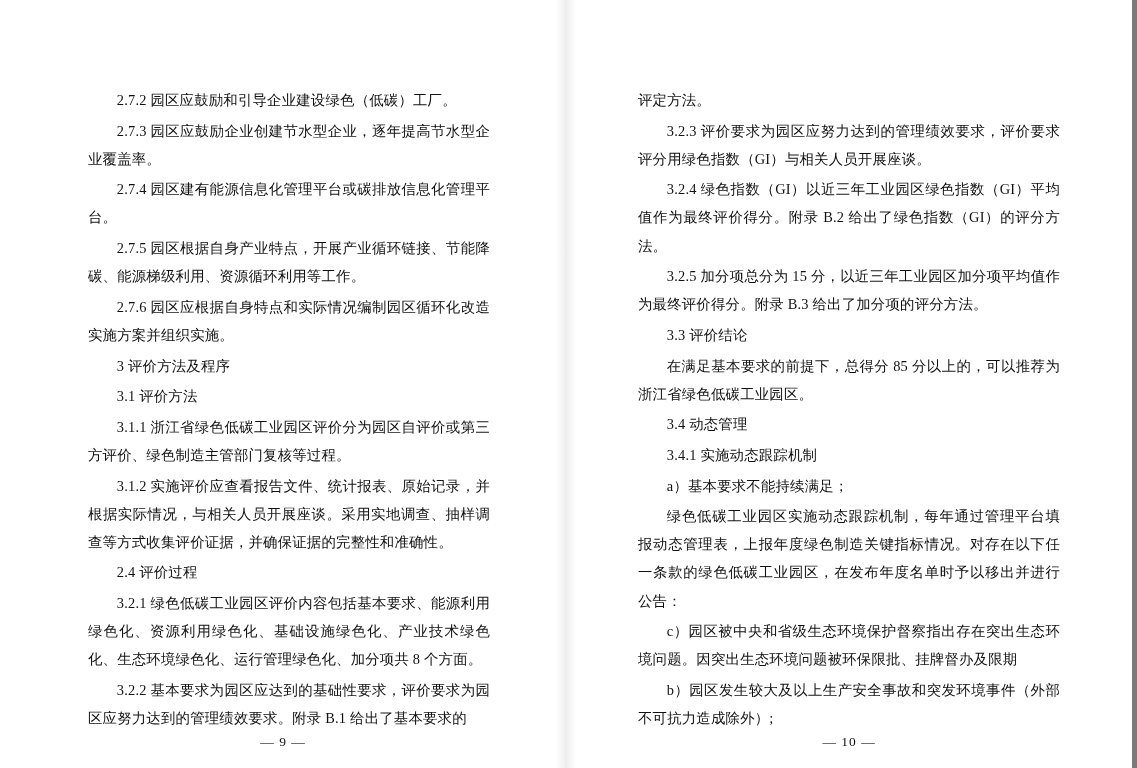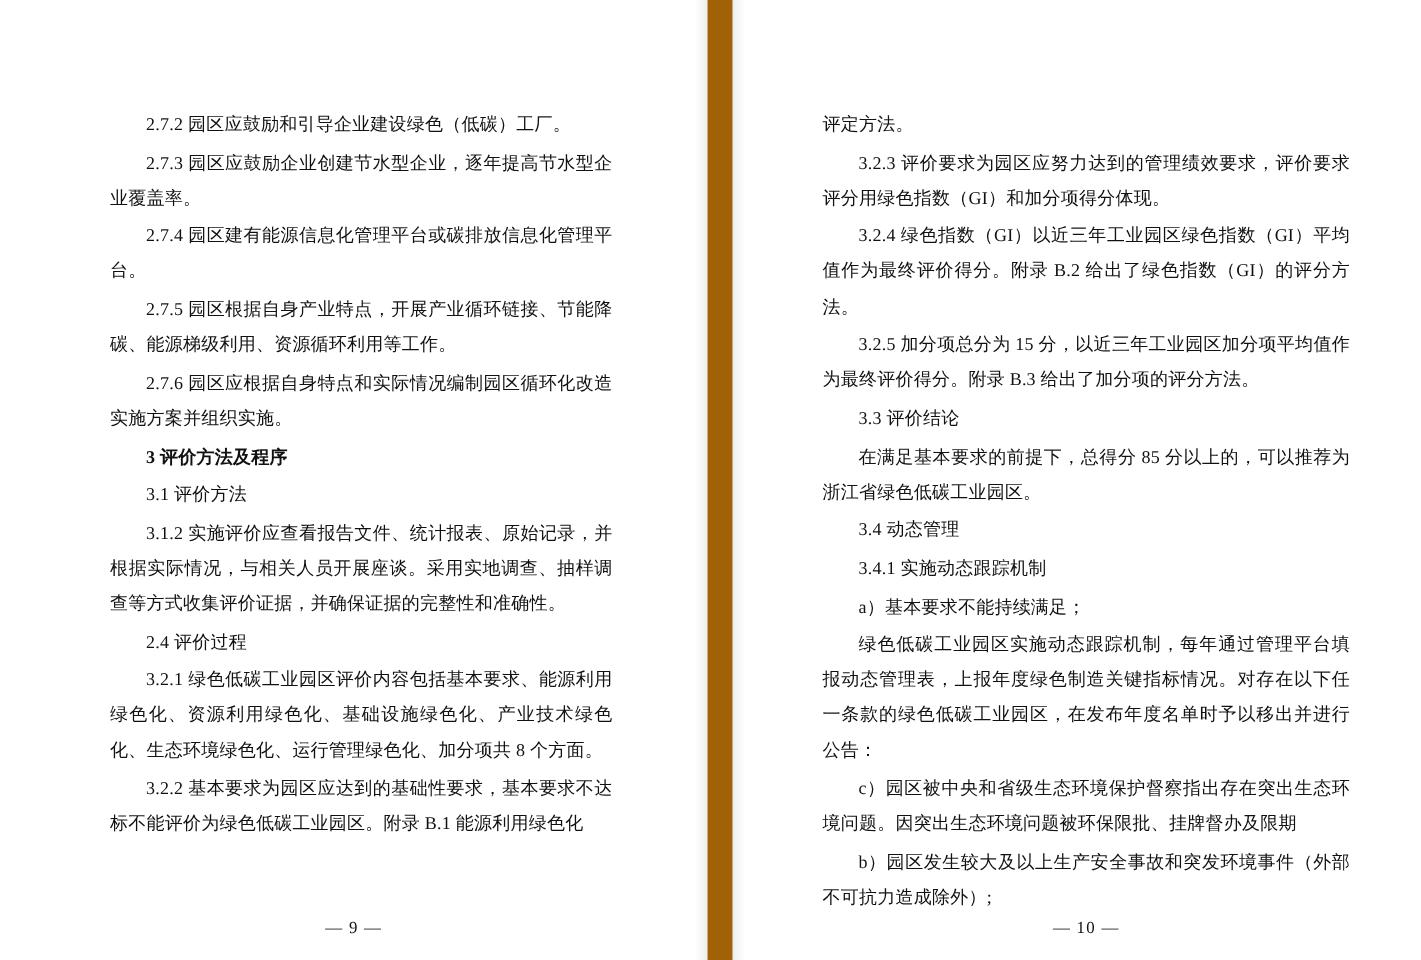--- a/index.html
+++ b/index.html
@@ -8,22 +8,22 @@
     background: #7a7a7a;
     width: 1137px;
     height: 768px;
     overflow: hidden;
     font-family: "Liberation Serif", "DejaVu Serif", serif;
   }
   .spread {
     display: flex;
     width: 939px;
     height: 768px;
-    gap: 20px;
-    background: #a16207;
+    gap: 0;
+    background: #701a75;
   }
   .page {
     background: #ffffff;
     position: relative;
     box-sizing: border-box;
     flex: 0 0 566px;
     width: 566px;
     height: 768px;
     padding: 0;
   }
@@ -45,21 +45,21 @@
     line-height: 1.95;
     color: #111;
     text-align: justify;
     text-justify: inter-ideograph;
     letter-spacing: 0.2px;
   }
   p.indent {
     text-indent: 2em;
   }
   p.heading {
-    font-weight: bold;
+    font-weight: normal;
     text-indent: 2em;
     margin-top: 0.05em;
   }
   p.heading2 {
     font-weight: normal;
     text-indent: 2em;
   }
   .footer {
     position: absolute;
     bottom: 18px;
@@ -96,33 +96,34 @@
 
   <div class="page page-left">
     <div class="page-inner">
       <p class="indent">2.7.2 园区应鼓励和引导企业建设绿色（低碳）工厂。</p>
       <p class="indent">2.7.3 园区应鼓励企业创建节水型企业，逐年提高节水型企业覆盖率。</p>
       <p class="indent">2.7.4 园区建有能源信息化管理平台或碳排放信息化管理平台。</p>
       <p class="indent">2.7.5 园区根据自身产业特点，开展产业循环链接、节能降碳、能源梯级利用、资源循环利用等工作。</p>
       <p class="indent">2.7.6 园区应根据自身特点和实际情况编制园区循环化改造实施方案并组织实施。</p>
       <p class="heading">3 评价方法及程序</p>
       <p class="heading2">3.1 评价方法</p>
+      <p class="indent">3.1.1 浙江省绿色低碳工业园区评价分为园区自评价或第三方评价、绿色制造主管部门复核等过程。</p>
       <p class="indent">3.1.2 实施评价应查看报告文件、统计报表、原始记录，并根据实际情况，与相关人员开展座谈。采用实地调查、抽样调查等方式收集评价证据，并确保证据的完整性和准确性。</p>
       <p class="heading2">2.4 评价过程</p>
       <p class="indent">3.2.1 绿色低碳工业园区评价内容包括基本要求、能源利用绿色化、资源利用绿色化、基础设施绿色化、产业技术绿色化、生态环境绿色化、运行管理绿色化、加分项共 8 个方面。</p>
-      <p class="indent">3.2.2 基本要求为园区应达到的基础性要求，基本要求不达标不能评价为绿色低碳工业园区。附录 B.1 能源利用绿色化</p>
+      <p class="indent">3.2.2 基本要求为园区应达到的基础性要求，评价要求为园区应努力达到的管理绩效要求。附录 B.1 给出了基本要求的</p>
     </div>
     <div class="footer">— 9 —</div>
     <div class="gutter-shadow-left"></div>
   </div>
 
   <div class="page page-right">
     <div class="page-inner">
       <p>评定方法。</p>
-      <p class="indent">3.2.3 评价要求为园区应努力达到的管理绩效要求，评价要求评分用绿色指数（GI）和加分项得分体现。</p>
+      <p class="indent">3.2.3 评价要求为园区应努力达到的管理绩效要求，评价要求评分用绿色指数（GI）与相关人员开展座谈。</p>
       <p class="indent">3.2.4 绿色指数（GI）以近三年工业园区绿色指数（GI）平均值作为最终评价得分。附录 B.2 给出了绿色指数（GI）的评分方法。</p>
       <p class="indent">3.2.5 加分项总分为 15 分，以近三年工业园区加分项平均值作为最终评价得分。附录 B.3 给出了加分项的评分方法。</p>
       <p class="heading2">3.3 评价结论</p>
       <p class="indent">在满足基本要求的前提下，总得分 85 分以上的，可以推荐为浙江省绿色低碳工业园区。</p>
       <p class="heading2">3.4 动态管理</p>
       <p class="indent">3.4.1 实施动态跟踪机制</p>
       <p class="indent">a）基本要求不能持续满足；</p>
       <p class="indent">绿色低碳工业园区实施动态跟踪机制，每年通过管理平台填报动态管理表，上报年度绿色制造关键指标情况。对存在以下任一条款的绿色低碳工业园区，在发布年度名单时予以移出并进行公告：</p>
       <p class="indent">c）园区被中央和省级生态环境保护督察指出存在突出生态环境问题。因突出生态环境问题被环保限批、挂牌督办及限期</p>
       <p class="indent">b）园区发生较大及以上生产安全事故和突发环境事件（外部不可抗力造成除外）;</p>

